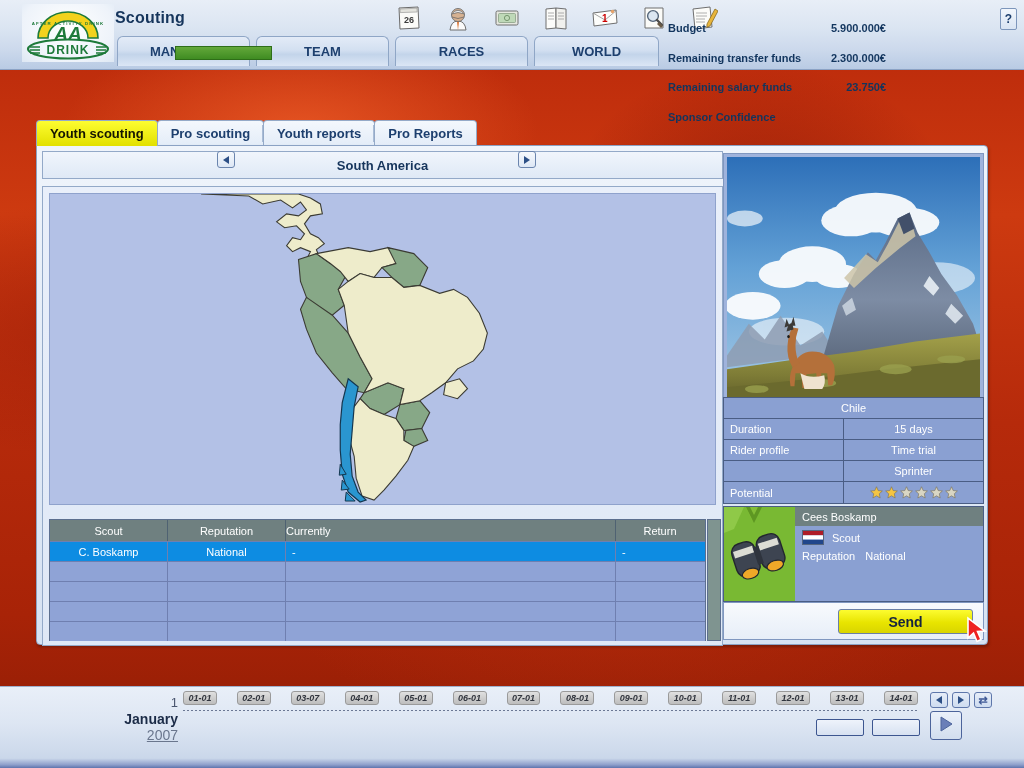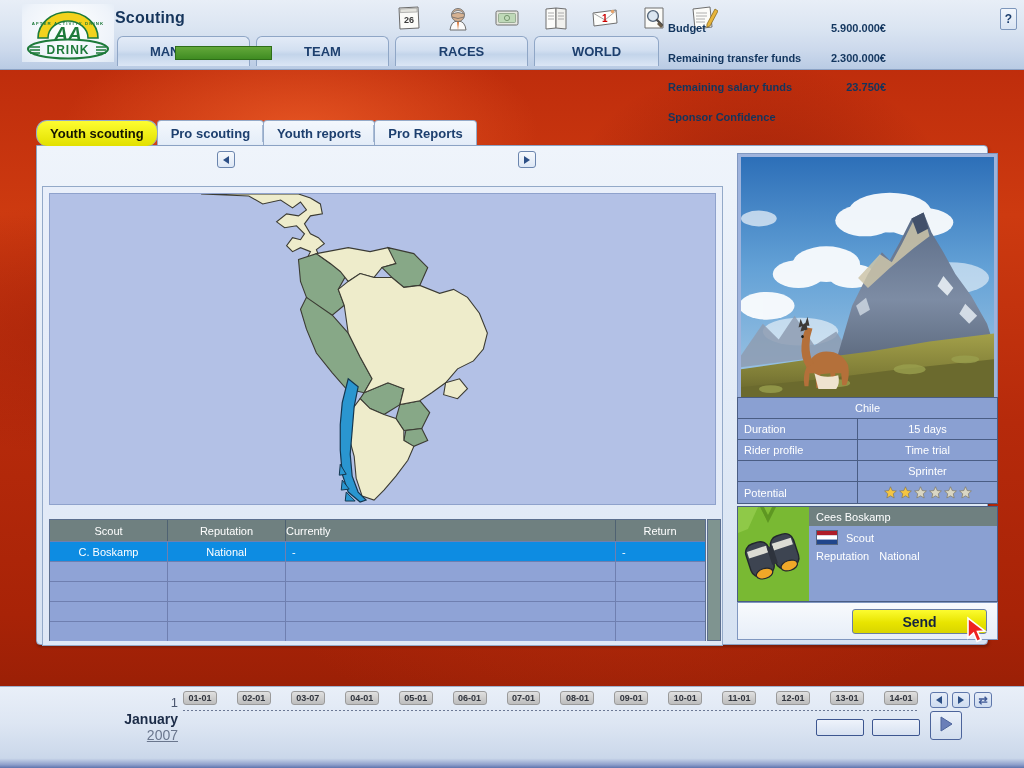--- a/index.html
+++ b/index.html
@@ -86,21 +86,21 @@
     height:26px; padding:0 13px;
     display:flex; align-items:center;
     font-size:13px; font-weight:bold; color:#1d3f6e;
     background:linear-gradient(180deg,#f4f8fd 0%,#e3ecf8 100%);
     border:1px solid #95aac8; border-bottom:none;
     border-radius:4px 4px 0 0;
     margin-right:-1px; cursor:pointer; position:relative;
   }
   .subtab.active {
     background:linear-gradient(180deg,#fdfd30 0%,#e2e000 100%);
-    color:#141400; z-index:3;border-radius:11px;
+    color:#141400; z-index:3;
   }
   .subtab .sep {
     position:absolute; right:0; top:4px; bottom:4px; width:1px; background:#a9bcd6;
   }
 
   #panel {
     position:absolute; left:36px; top:145px; width:952px; height:500px;
     background:linear-gradient(180deg,#eff4fb 0%,#e2ebf7 50%,#d6e2f2 100%);
     border:1px solid #8ba2c4;
     border-radius:0 4px 4px 4px;
@@ -168,21 +168,21 @@
   .sc-c2 { width:118px; justify-content:center; }
   .sc-c3 { width:330px; justify-content:flex-start; }
   .sc-c4 { width:88px; justify-content:flex-start; border-right:none; }
   #scout-scroll {
     position:absolute; left:664px; top:332px; width:14px; height:122px;
     background:#7f9490; border:1px solid #5c6f8f;
   }
 
   
   #right-col {
-    position:absolute; left:700px; top:5px; width:261px; height:490px;
+    position:absolute; left:686px; top:5px; width:261px; height:490px;
   }
   #photo-frame {
     position:absolute; left:0; top:2px; width:261px; height:254px;
     border:1px solid #8097c0; background:#9fb3dc; padding:3px;
   }
   #photo { width:100%; height:100%; position:relative; overflow:hidden; }
   #photo svg { display:block; width:100%; height:100%; }
 
   #info-table {
     position:absolute; left:0; top:246px; width:261px;
@@ -250,21 +250,21 @@
   }
   #date-block {
     position:absolute; left:96px; top:8px; width:82px; text-align:right;
     line-height:16px;
   }
   #date-day { font-size:13px; color:#4b5770; }
   #date-month { font-size:14px; font-weight:bold; color:#1b2b47; }
   #date-year { font-size:14px; color:#6a768d;text-decoration:underline; }
   #daystrip {
     position:absolute; left:183px; top:4px; width:735px; height:22px;
-    display:flex; gap:20px;
+    display:flex; gap:20px;font-style:italic;
   }
   .daychip {
     width:48px; height:14px;
     background:linear-gradient(180deg,#e0e0e0,#bdbdbd);
     border:1px solid #9a9a9a; border-radius:3px;
     font-size:9px; font-weight:bold; color:#30343d;
     display:flex; align-items:center; justify-content:center; cursor:pointer;
   }
   #dotline {
     position:absolute; left:183px; top:23px; width:735px; height:1px;
@@ -417,20 +417,23 @@
     <span>Youth reports</span>
     <span class="sep"></span>
   </div>
   <div class="subtab">
     <span>Pro Reports</span>
   </div>
 </div>
 
 <div id="panel">
 
+  <div id="map-head">
+    <div id="map-title">South America</div>
+  </div>
   <div class="arrowbtn" id="map-prev">
     <span class="tri tri-l"></span>
   </div>
   <div class="arrowbtn" id="map-next">
     <span class="tri tri-r"></span>
   </div>
 
   <div id="map-box">
     <div id="map-canvas">
       <svg viewBox="0 0 669 312" preserveAspectRatio="none">

